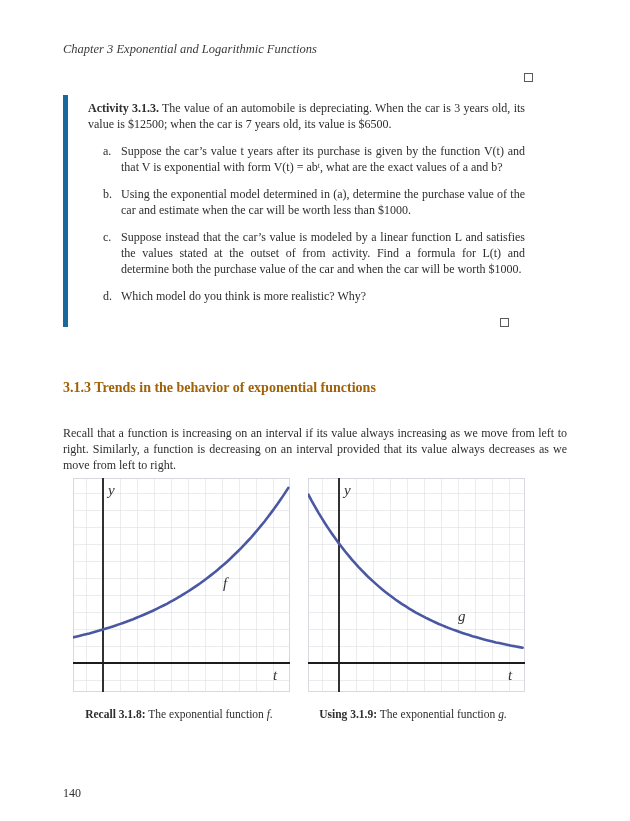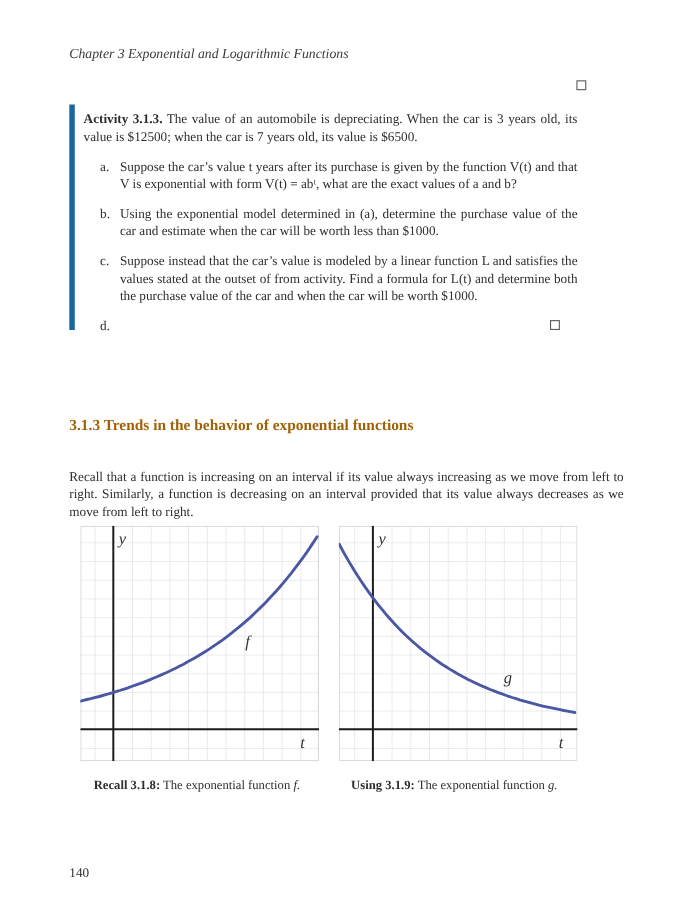--- a/index.html
+++ b/index.html
@@ -25,21 +25,21 @@
   }
   .qed-square{
     width:7px;height:7px;
     border:1px solid #5a5a5a;background:#fff;
     display:inline-block;
   }
   #sq-top{left:524px;top:73px;}
   .activity{
     left:63px;top:95px;width:462px;
     border-left:5px solid var(--bar);
-    padding:5px 0 2px 8px;
+    padding:5px 0 2px 20px;
     box-sizing:border-box;
     font-size:12px;line-height:16px;
   }
   .activity-intro{text-align:justify;}
   .activity-label{font-weight:bold;}
   .activity-list{margin-top:11px;}
   .activity-item{
     position:relative;
     padding-left:33px;margin-bottom:11px;
     text-align:justify;
@@ -97,20 +97,21 @@
       <div class="activity-item">
         <span class="item-marker">b.</span>
         <span>Using the exponential model determined in (a), determine the purchase value of the car and estimate when the car will be worth less than $1000.</span>
       </div>
       <div class="activity-item">
         <span class="item-marker">c.</span>
         <span>Suppose instead that the car’s value is modeled by a linear function L and satisfies the values stated at the outset of from activity. Find a formula for L(t) and determine both the purchase value of the car and when the car will be worth $1000.</span>
       </div>
       <div class="activity-item">
         <span class="item-marker">d.</span>
+        <span>Which model do you think is more realistic? Why?</span>
       </div>
     </div>
     <div class="activity-end">
       <span class="qed-square"></span>
     </div>
   </div>
 
   <div class="abs section-heading">3.1.3 Trends in the behavior of exponential functions</div>
 
   <div class="abs body-para" id="para-intro">Recall that a function is increasing on an interval if its value always increasing as we move from left to right. Similarly, a function is decreasing on an interval provided that its value always decreases as we move from left to right.</div>

